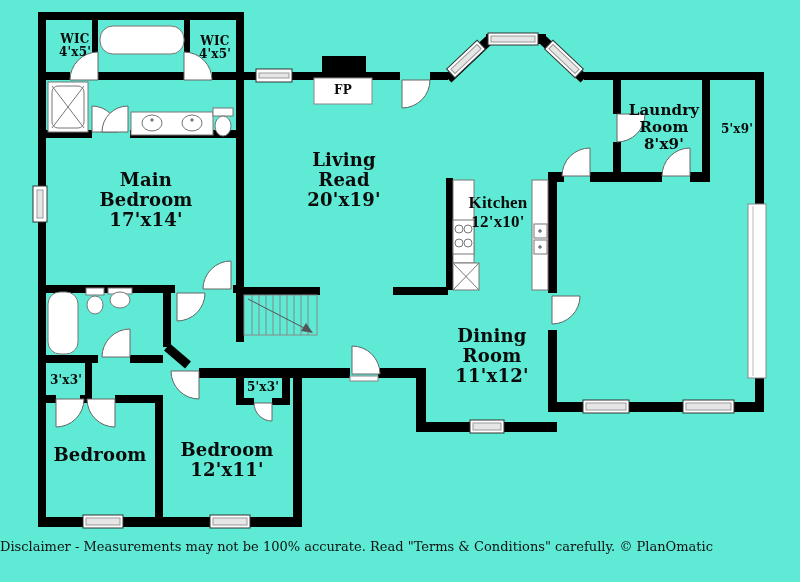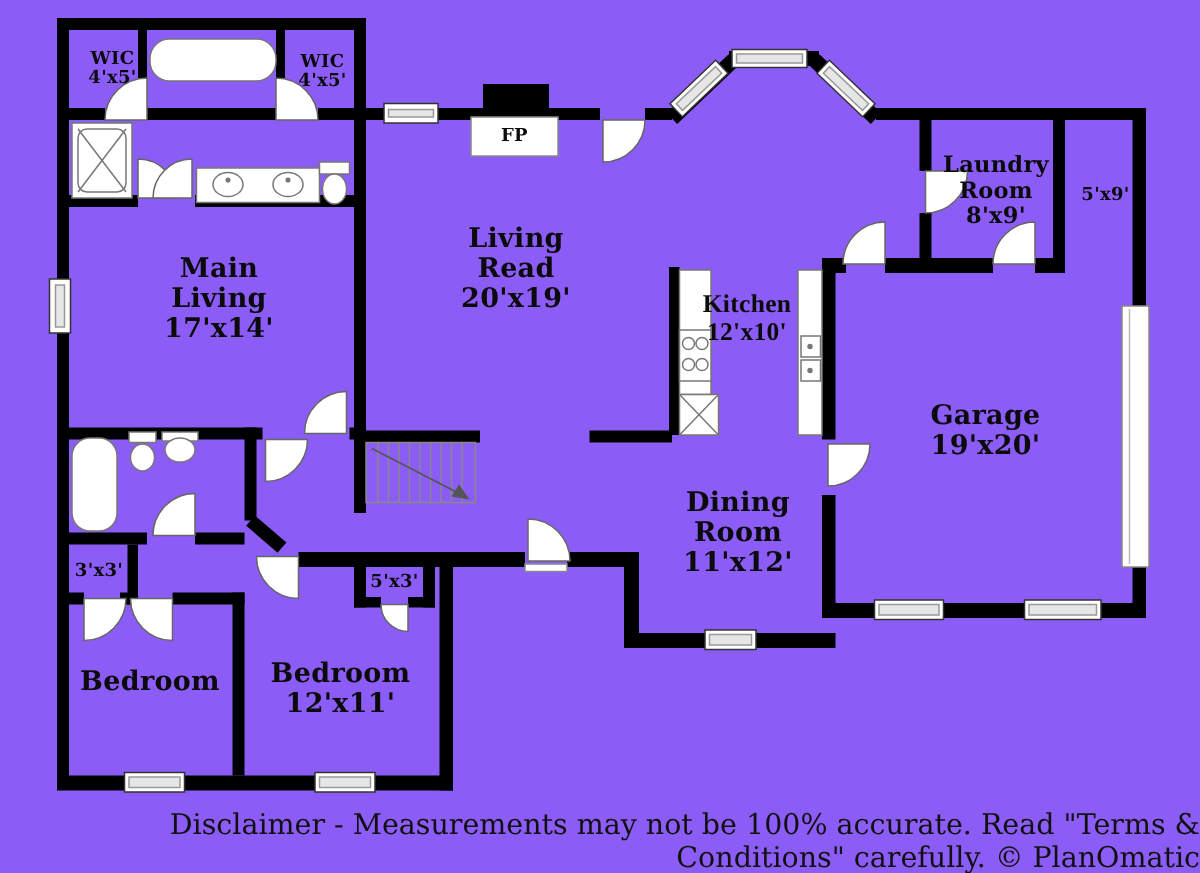--- a/index.html
+++ b/index.html
@@ -1,28 +1,28 @@
 <!DOCTYPE html>
 <html><head>
 <meta charset="utf-8">
 <style>
   html,body{margin:0;padding:0;background:#ffffff;}
-  .plan{position:relative;width:800px;height:582px;background:#8b5cf6;overflow:hidden;
+  .plan{position:relative;width:800px;height:582px;background:#5eead4;overflow:hidden;
         font-family:"DejaVu Serif","Liberation Serif",serif;}
   .plan svg{position:absolute;left:0;top:0;}
   .rlabel{position:absolute;transform:translate(-50%,-50%);text-align:center;color:#0b0b0b;
           font-weight:bold;line-height:1.12;white-space:pre-line;letter-spacing:.2px;}
   .rlabel .nm{display:block;white-space:pre-line;}
   .rlabel .dims{display:block;}
   .lg{font-size:18px;}
   .md{font-size:15px;}
   .sm{font-size:17px;font-family:Liberation Serif, serif;}
   .xs{font-size:12px;}
-  .disclaimer{position:absolute;left:0;top:539px;width:100%;text-align:right;
-              font-size:19px;color:#111;font-weight:normal;}
+  .disclaimer{position:absolute;left:0;top:539px;width:100%;text-align:left;
+              font-size:13px;color:#111;font-weight:normal;}
 </style>
 </head>
 <body>
 
 <div class="plan">
 
 <svg width="800" height="582" viewBox="0 0 800 582">
 
   <g fill="#000000">
 
@@ -230,28 +230,27 @@
       <line x1="308" y1="295" x2="308" y2="335"></line>
       <line x1="248" y1="299" x2="308" y2="330" stroke="#555"></line>
       <polygon points="313,333 301,331 306,323" fill="#555" stroke="none"></polygon>
     </g>
   </g>
 </svg>
 
   <div class="rlabel xs" style="left:75px;top:46px"><span class="nm">WIC</span><span class="dims">4'x5'</span></div>
   <div class="rlabel xs" style="left:215px;top:48px"><span class="nm">WIC</span><span class="dims">4'x5'</span></div>
   <div class="rlabel lg" style="left:146px;top:200px"><span class="nm">Main
-Living</span><span class="dims">17'x14'</span></div>
+Bedroom</span><span class="dims">17'x14'</span></div>
   <div class="rlabel lg" style="left:344px;top:180px"><span class="nm">Living
 Read</span><span class="dims">20'x19'</span></div>
   <div class="rlabel md" style="left:664px;top:127px"><span class="nm">Laundry
 Room</span><span class="dims">8'x9'</span></div>
   <div class="rlabel xs" style="left:737px;top:130px"><span class="dims">5'x9'</span></div>
   <div class="rlabel sm" style="left:498px;top:212px"><span class="nm">Kitchen</span><span class="dims">12'x10'</span></div>
-  <div class="rlabel lg" style="left:657px;top:288px"><span class="nm">Garage</span><span class="dims">19'x20'</span></div>
   <div class="rlabel lg" style="left:492px;top:356px"><span class="nm">Dining
 Room</span><span class="dims">11'x12'</span></div>
   <div class="rlabel lg" style="left:100px;top:455px"><span class="nm">Bedroom</span></div>
   <div class="rlabel lg" style="left:227px;top:460px"><span class="nm">Bedroom</span><span class="dims">12'x11'</span></div>
   <div class="rlabel xs" style="left:66px;top:381px"><span class="dims">3'x3'</span></div>
   <div class="rlabel xs" style="left:263px;top:388px"><span class="dims">5'x3'</span></div>
   <div class="rlabel xs" style="left:343px;top:91px"><span class="nm">FP</span></div>
 
   <div class="disclaimer">Disclaimer - Measurements may not be 100% accurate. Read "Terms &amp; Conditions" carefully. © PlanOmatic</div>
 </div>

